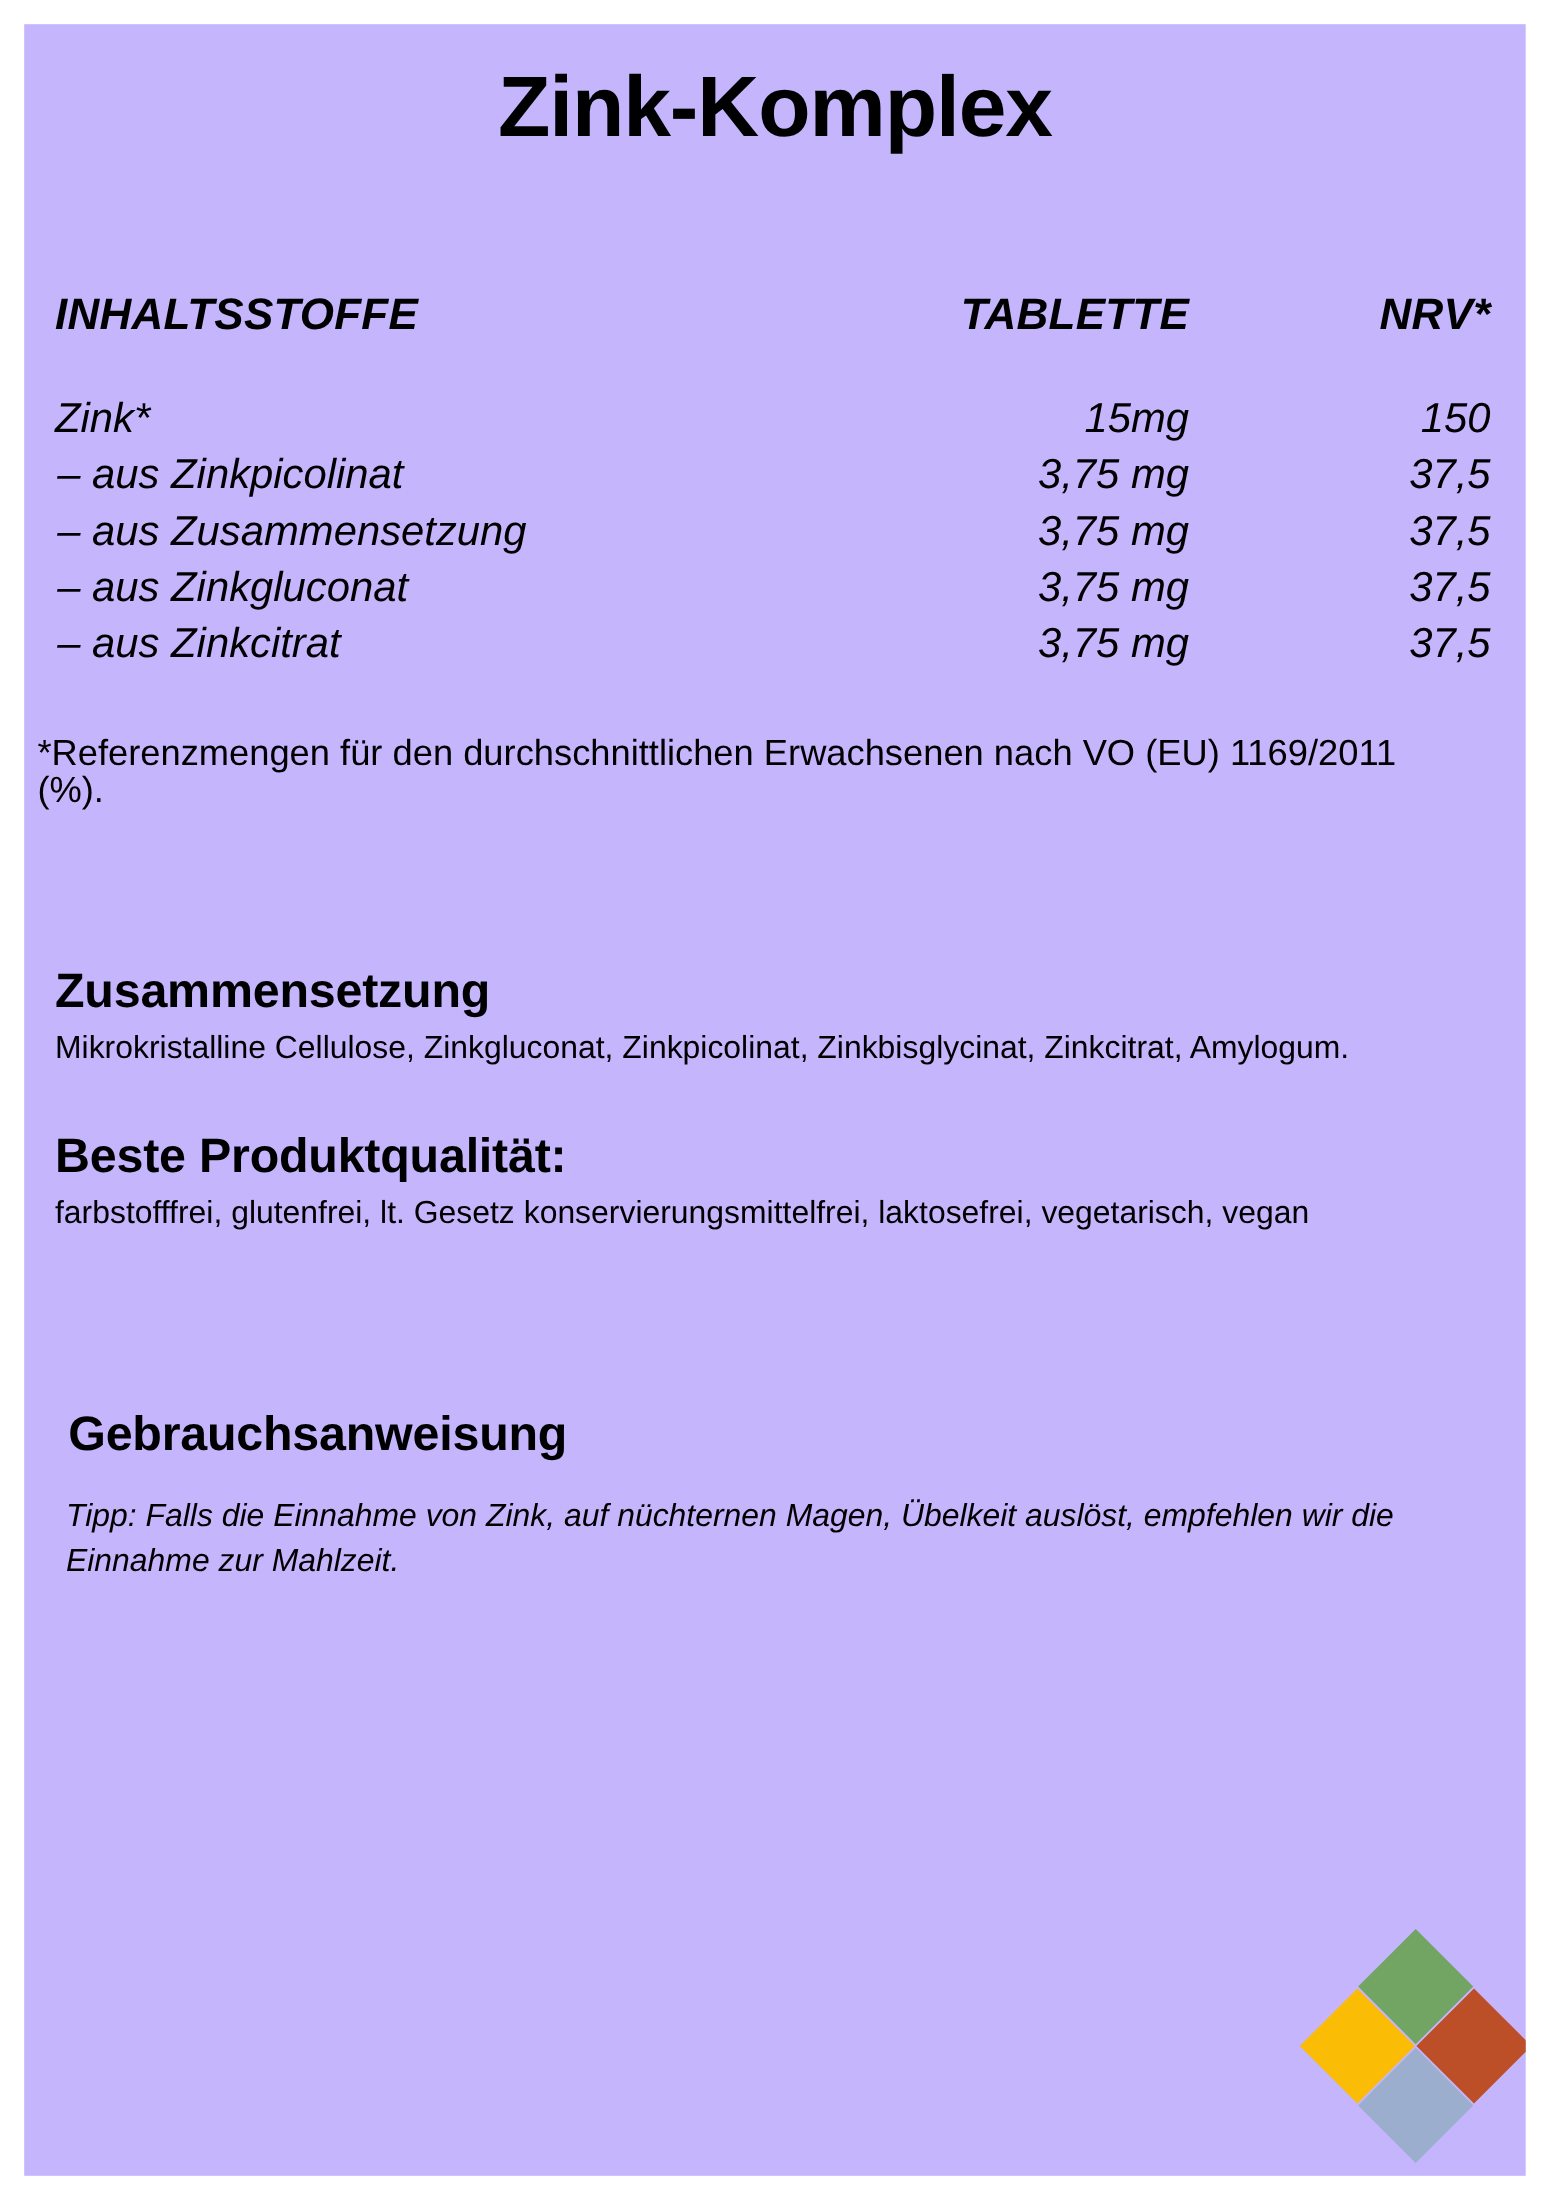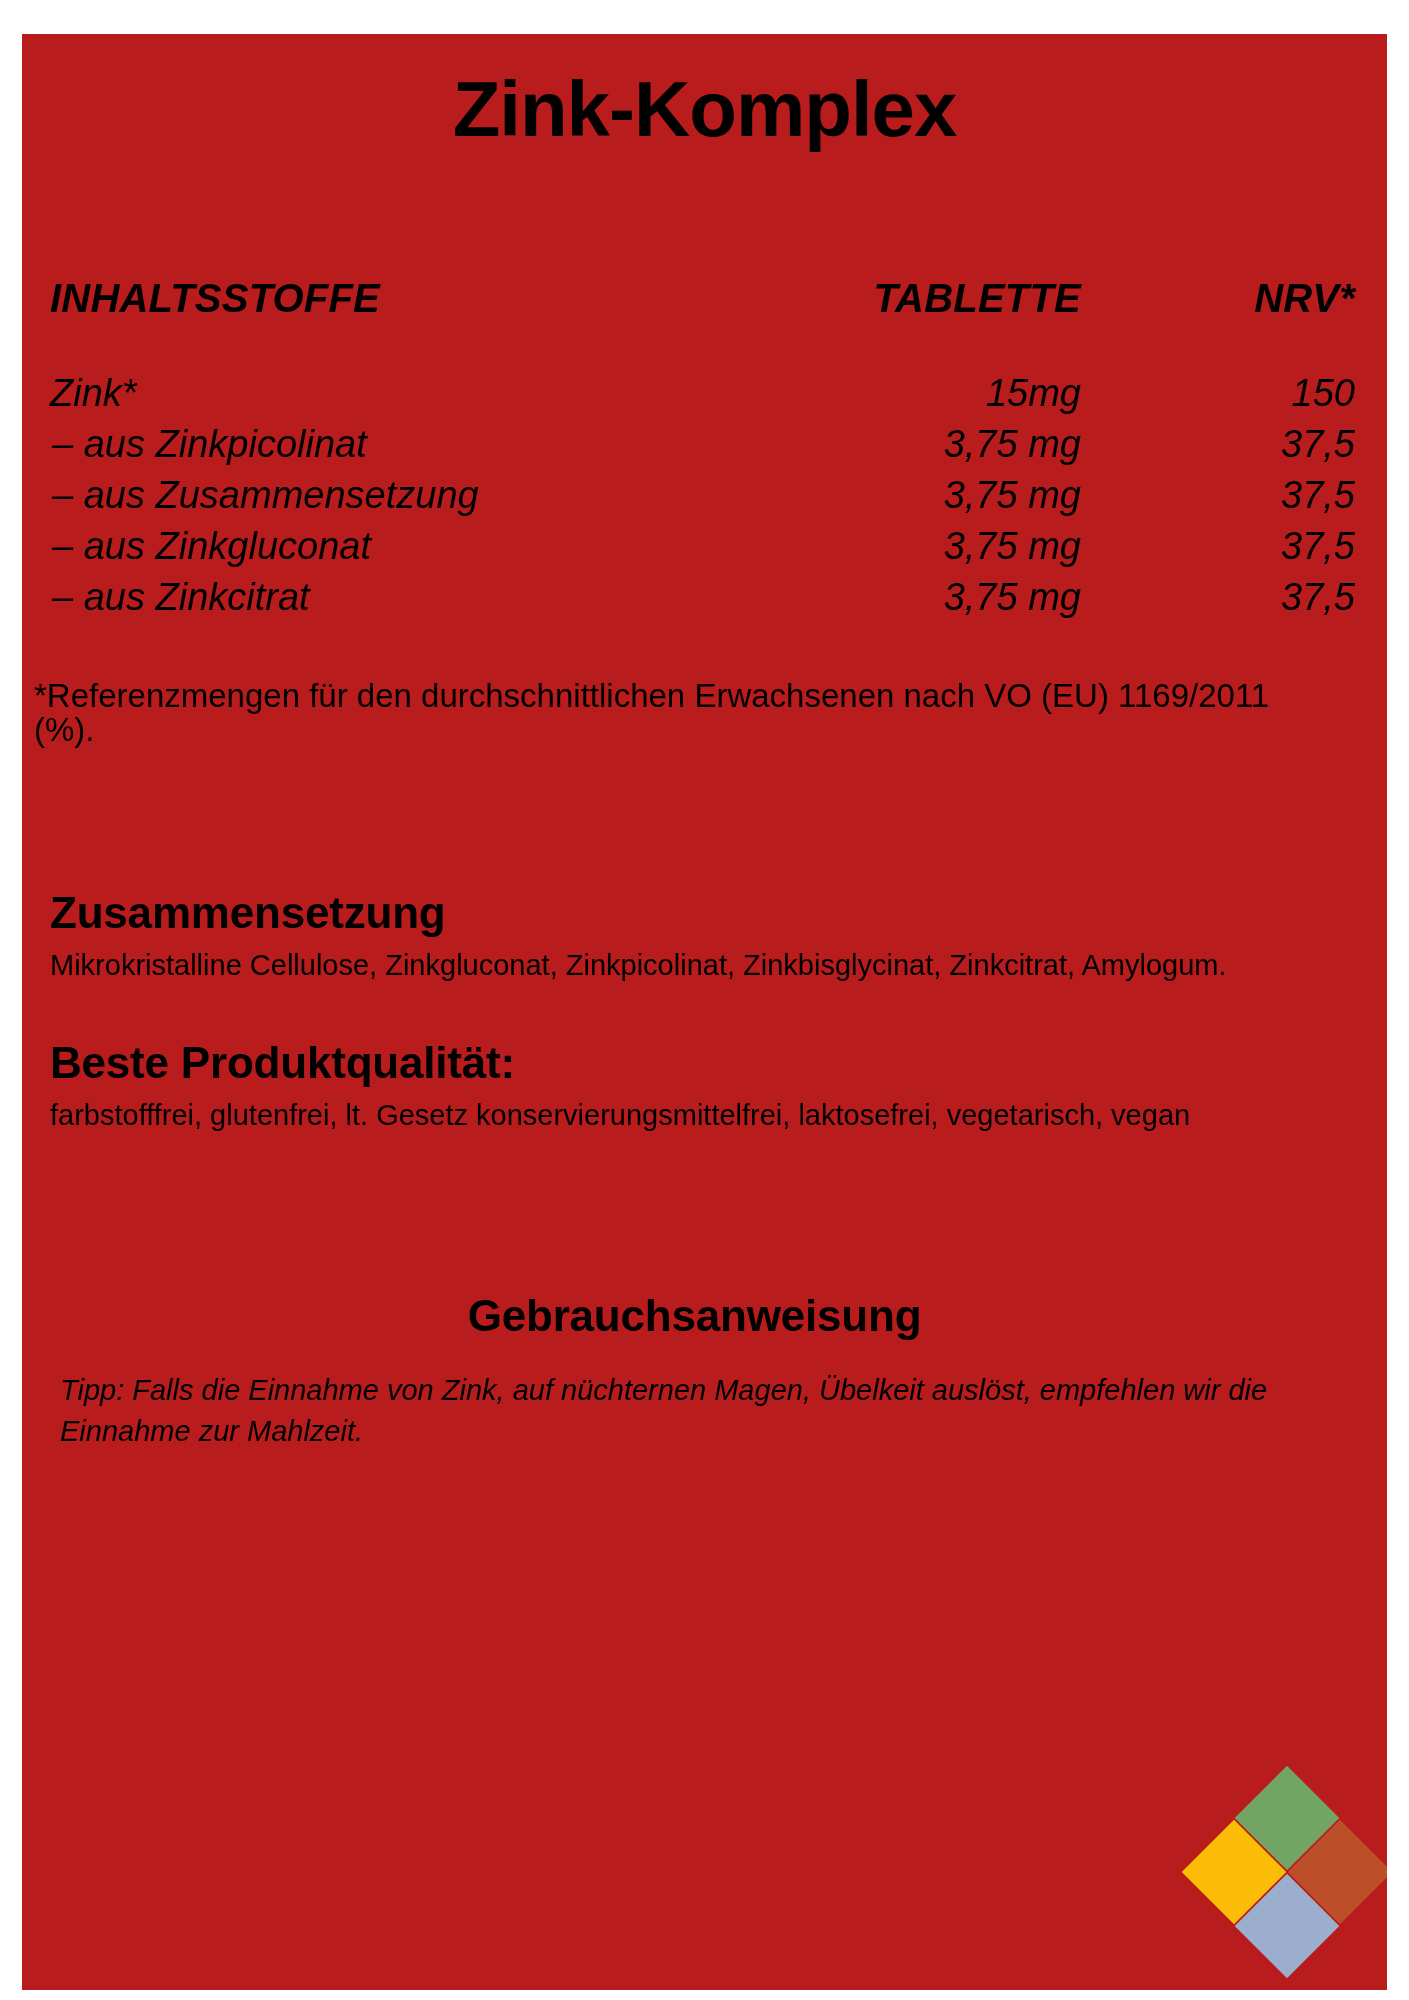--- a/index.html
+++ b/index.html
@@ -117,21 +117,20 @@
     top: 1005px;
     width: 1290px;
   }
   #section-gebrauch {
     left: 40px;
     top: 1258px;
     width: 1265px;
   }
   #section-gebrauch .section-heading {
     margin-bottom: 14px;
-    text-align: center;
   }
   #section-gebrauch .tip-text {
     margin-top: 30px;
     margin-left: -2px;
   }
 
   
   .logo {
     position: absolute;
     left: 1165px;
@@ -146,21 +145,21 @@
     transform: rotate(45deg);
   }
   .logo .gem-top    { left: 63px;  top: 2px;   }
   .logo .gem-left   { left: 10px;  top: 56px;  }
   .logo .gem-right  { left: 116px; top: 56px;  }
   .logo .gem-bottom { left: 63px;  top: 110px; }
 </style>
 </head>
 <body style="background: rgb(255, 255, 255);">
 
-<div class="label-panel" style="background: #b91c1c; margin-top: 12px;">
+<div class="label-panel" style="background: #c4b5fd;">
 
   <div class="product-title">Zink-Komplex</div>
 
   <table class="nutrition-table">
     <thead>
       <tr>
         <th class="col-name">INHALTSSTOFFE</th>
         <th class="col-value">TABLETTE</th>
         <th class="col-nrv">NRV*</th>
       </tr>

